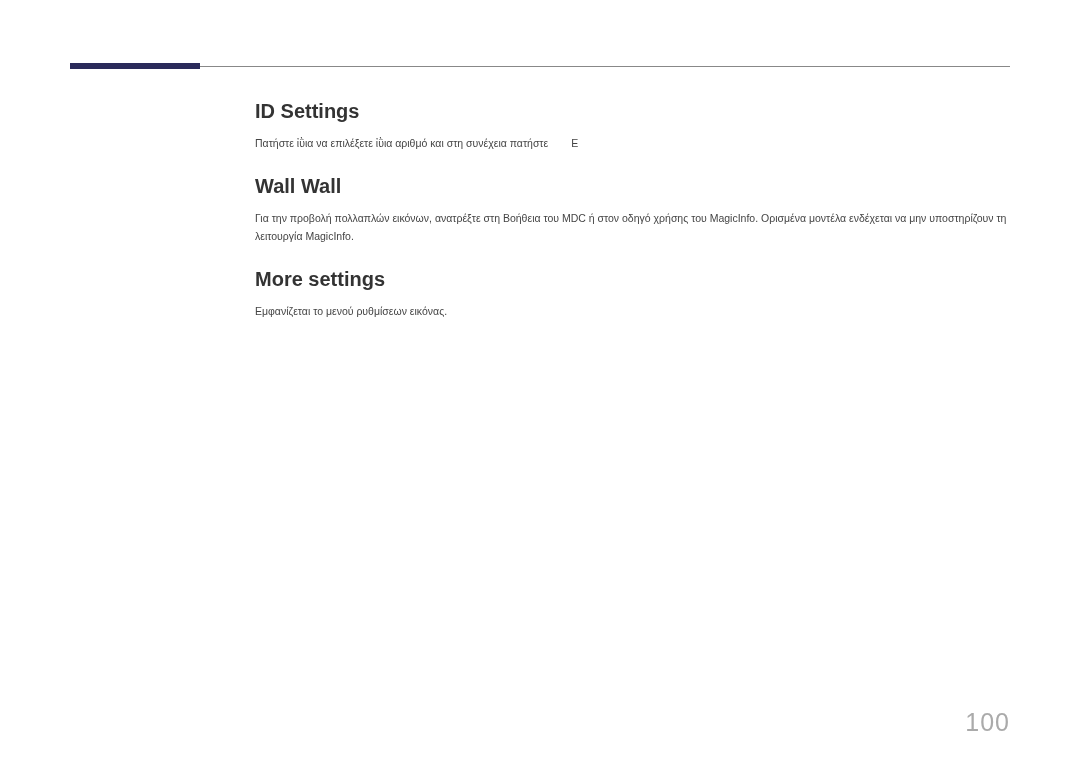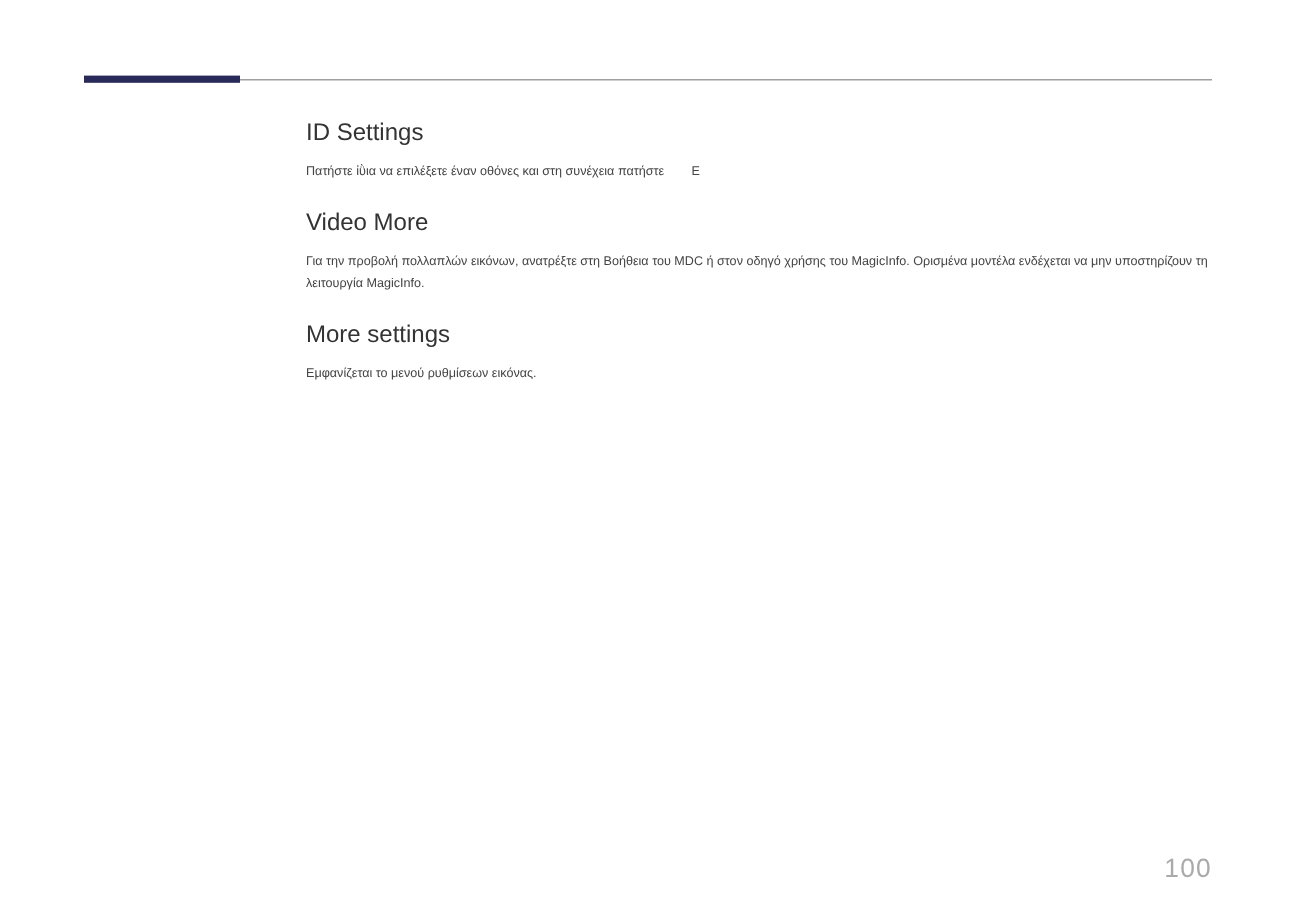--- a/index.html
+++ b/index.html
@@ -31,62 +31,62 @@
     background: #2a2a5a;
   }
   .content {
     position: absolute;
     top: 100px;
     left: 255px;
     right: 70px;
   }
   .section-heading {
     font-size: 20px;
-    font-weight: 400;
+    font-weight: 700;
     color: #333;
     margin-bottom: 12px;
     margin-top: 22px;
   }
   .section-heading:first-child {
     margin-top: 0;
   }
   .body-text {
     font-size: 10.5px;
     line-height: 1.7;
     color: #444;
     margin-bottom: 4px;
   }
   .body-text .after-gap {
     margin-left: 20px;
   }
   .page-number {
     position: absolute;
     bottom: 26px;
     right: 70px;
-    font-size: 22px;
+    font-size: 25px;
     font-weight: 300;
     color: #aaa;
     letter-spacing: 1px;
   }
 </style>
 </head>
 <body>
 
 <div class="top-rule"></div>
 <div class="accent-bar"></div>
 
 <div class="content">
 
   <h2 class="section-heading">ID Settings</h2>
   <p class="body-text">
-    <span>Πατήστε ἰῢια να επιλέξετε έναν οθόνες και στη συνέχεια πατήστε</span>
+    <span>Πατήστε ἰῢια να επιλέξετε ἰῢια αριθμό και στη συνέχεια πατήστε</span>
     <span class="after-gap">E</span>
   </p>
 
-  <h2 class="section-heading">Video More</h2>
+  <h2 class="section-heading">Wall Wall</h2>
   <p class="body-text">Για την προβολή πολλαπλών εικόνων, ανατρέξτε στη Βοήθεια του MDC ή στον οδηγό χρήσης του MagicInfo. Ορισμένα μοντέλα ενδέχεται να μην υποστηρίζουν τη λειτουργία MagicInfo.</p>
 
   <h2 class="section-heading">More settings</h2>
   <p class="body-text">Εμφανίζεται το μενού ρυθμίσεων εικόνας.</p>
 
 </div>
 
 <div class="page-number">100</div>
 
 </body></html>

